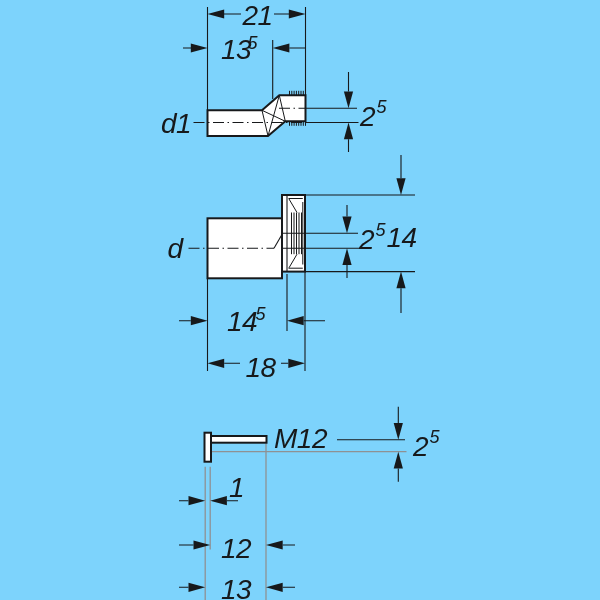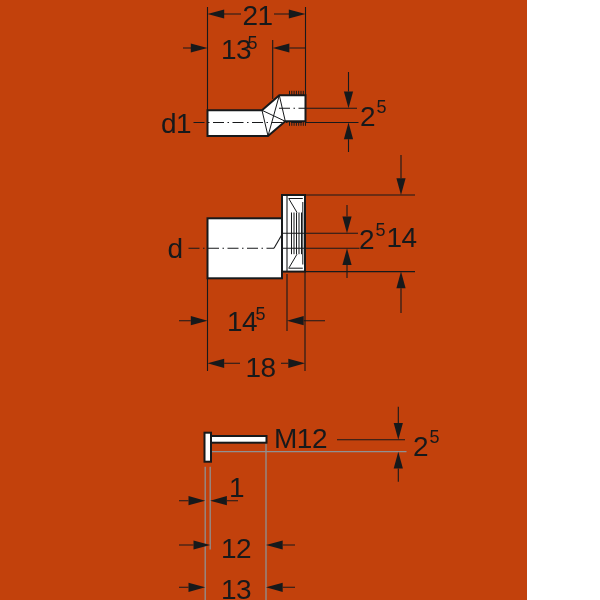--- a/index.html
+++ b/index.html
@@ -1,16 +1,16 @@
 <!DOCTYPE html>
 <html><head>
 <meta charset="utf-8">
 <style>
   html,body{margin:0;padding:0;background:#ffffff;}
-  .stage{width:527px;height:600px;position:relative;background:#c2410c;overflow:hidden;}
+  .stage{width:600px;height:600px;position:relative;background:#7dd3fc;overflow:hidden;font-style:italic;}
   svg{display:block;}
   .outline{fill:#ffffff;stroke:#17191b;stroke-width:2;stroke-linejoin:miter;}
   .thin{fill:none;stroke:#17191b;stroke-width:1.1;}
   .det{fill:none;stroke:#17191b;stroke-width:1;}
   .gray{fill:none;stroke:#8f9193;stroke-width:1.3;}
   .arrow{fill:#17191b;stroke:none;}
   .cl{stroke-dasharray:11 3.5 1.5 3.5;}
   text{fill:#17191b;font-family:"Liberation Sans","DejaVu Sans",sans-serif;
        font-size:28px;letter-spacing:-0.5px;}
   .sup{font-size:18px;letter-spacing:0;}

